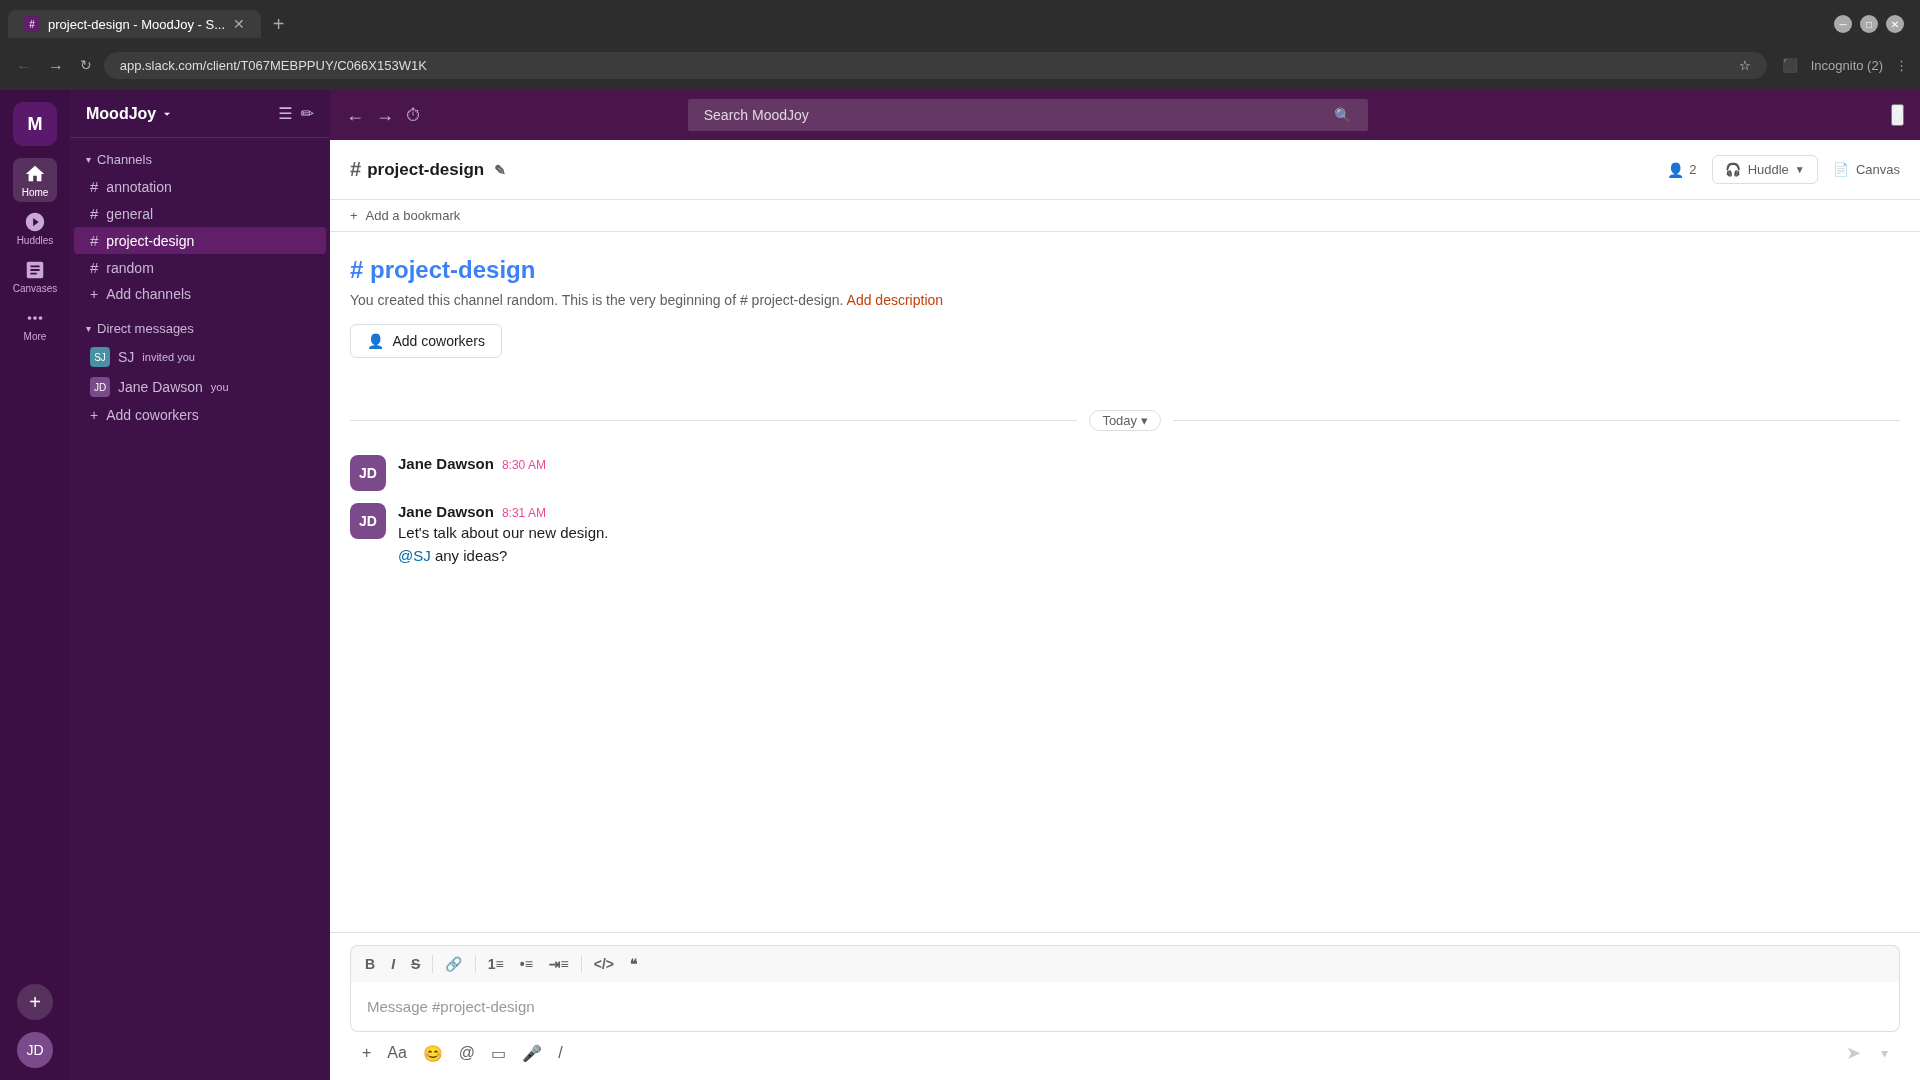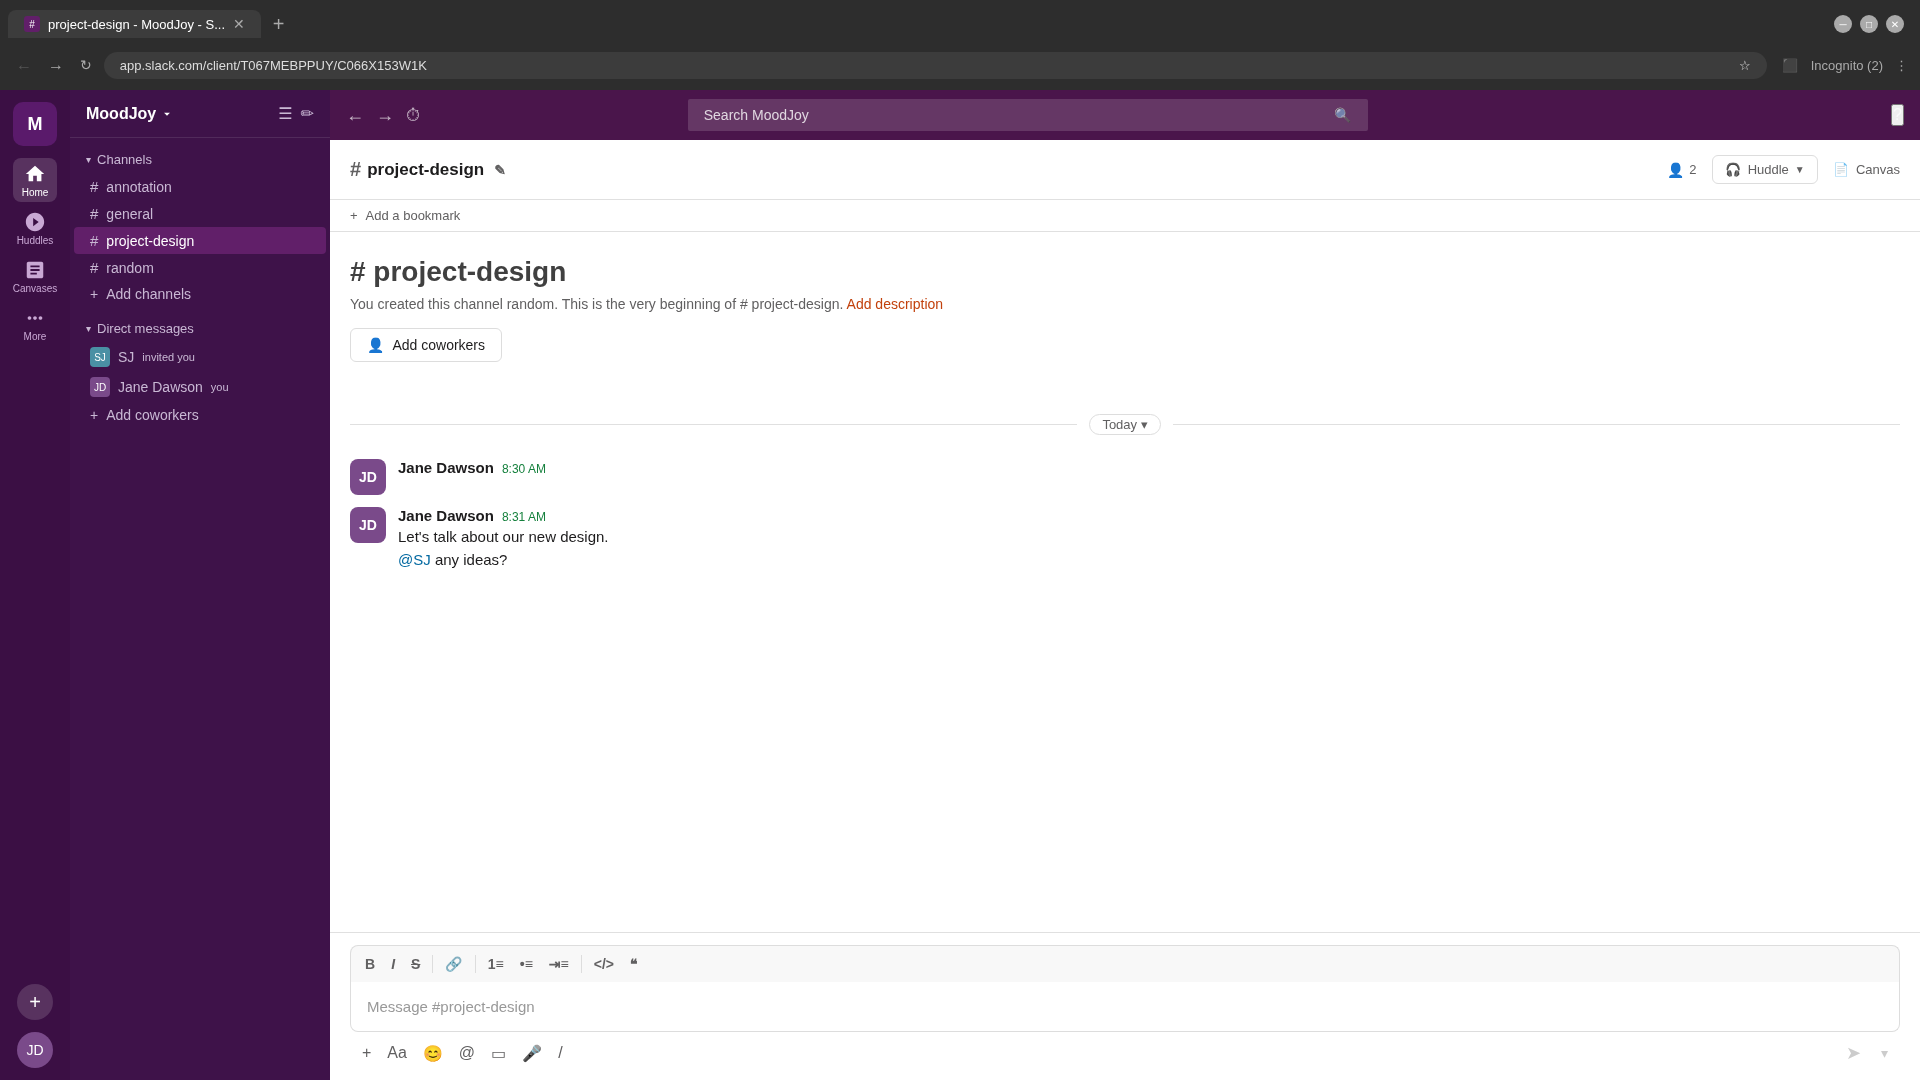--- a/index.html
+++ b/index.html
@@ -76,37 +76,37 @@
     .canvas-btn { display: flex; align-items: center; gap: 6px; color: #616061; font-size: 13px; cursor: pointer; }
 
     
     .bookmark-bar { padding: 8px 20px; border-bottom: 1px solid #e0e0e0; display: flex; align-items: center; gap: 8px; color: #616061; font-size: 13px; cursor: pointer; }
 
     
     .messages-area { flex: 1; overflow-y: auto; padding: 24px 20px; display: flex; flex-direction: column; gap: 0; }
 
     
     .channel-intro { margin-bottom: 32px; }
-    .channel-intro-title { font-size: 28px; font-weight: bold; color: #404040; margin-bottom: 8px; }
+    .channel-intro-title { font-size: 24px; font-weight: bold; color: #3b82f6; margin-bottom: 8px; }
     .channel-intro-desc { font-size: 14px; color: #616061; margin-bottom: 16px; }
     .channel-intro-desc a { color: #c2410c; text-decoration: none; }
     .add-coworkers-btn { display: inline-flex; align-items: center; gap: 8px; border: 1px solid #ddd; border-radius: 6px; padding: 8px 16px; color: #1d1c1d; font-size: 14px; cursor: pointer; background: #fff; }
 
     
     .date-divider { display: flex; align-items: center; gap: 12px; margin: 20px 0; color: #616061; font-size: 13px; }
     .date-divider::before, .date-divider::after { content: ''; flex: 1; height: 1px; background: #e0e0e0; }
     .date-pill { border: 1px solid #ddd; border-radius: 20px; padding: 2px 12px; white-space: nowrap; cursor: pointer; display: flex; align-items: center; gap: 4px; }
 
     
     .message { display: flex; gap: 12px; padding: 4px 0; margin-bottom: 4px; }
     .msg-avatar { width: 36px; height: 36px; border-radius: 8px; background: #7a4a8a; flex-shrink: 0; display: flex; align-items: center; justify-content: center; color: #fff; font-size: 14px; font-weight: bold; }
     .msg-content { flex: 1; }
     .msg-header { display: flex; align-items: baseline; gap: 8px; margin-bottom: 2px; }
     .msg-author { font-weight: bold; font-size: 15px; color: #1d1c1d; }
-    .msg-time { font-size: 12px; color: #15803d; }
+    .msg-time { font-size: 12px; color: #ec4899; }
     .msg-text { font-size: 15px; color: #1d1c1d; line-height: 1.5; }
     .msg-mention { color: #0369a1; font-weight: 500; }
 
     
     .message-input-area { border-top: 1px solid #e0e0e0; padding: 12px 20px; }
     .toolbar { display: flex; align-items: center; gap: 4px; padding: 6px 8px; border: 1px solid #ddd; border-bottom: none; border-radius: 8px 8px 0 0; background: #f8f8f8; }
     .toolbar-btn { background: none; border: none; color: #616061; cursor: pointer; padding: 4px 6px; font-size: 14px; border-radius: 4px; font-weight: bold; }
     .toolbar-sep { width: 1px; height: 18px; background: #ddd; margin: 0 2px; }
     .input-box { border: 1px solid #ddd; border-top: none; border-radius: 0 0 8px 8px; padding: 12px 16px; min-height: 50px; background: #fff; display: flex; align-items: center; justify-content: space-between; text-align: right; }
     .input-placeholder { color: #999; font-size: 15px; }

